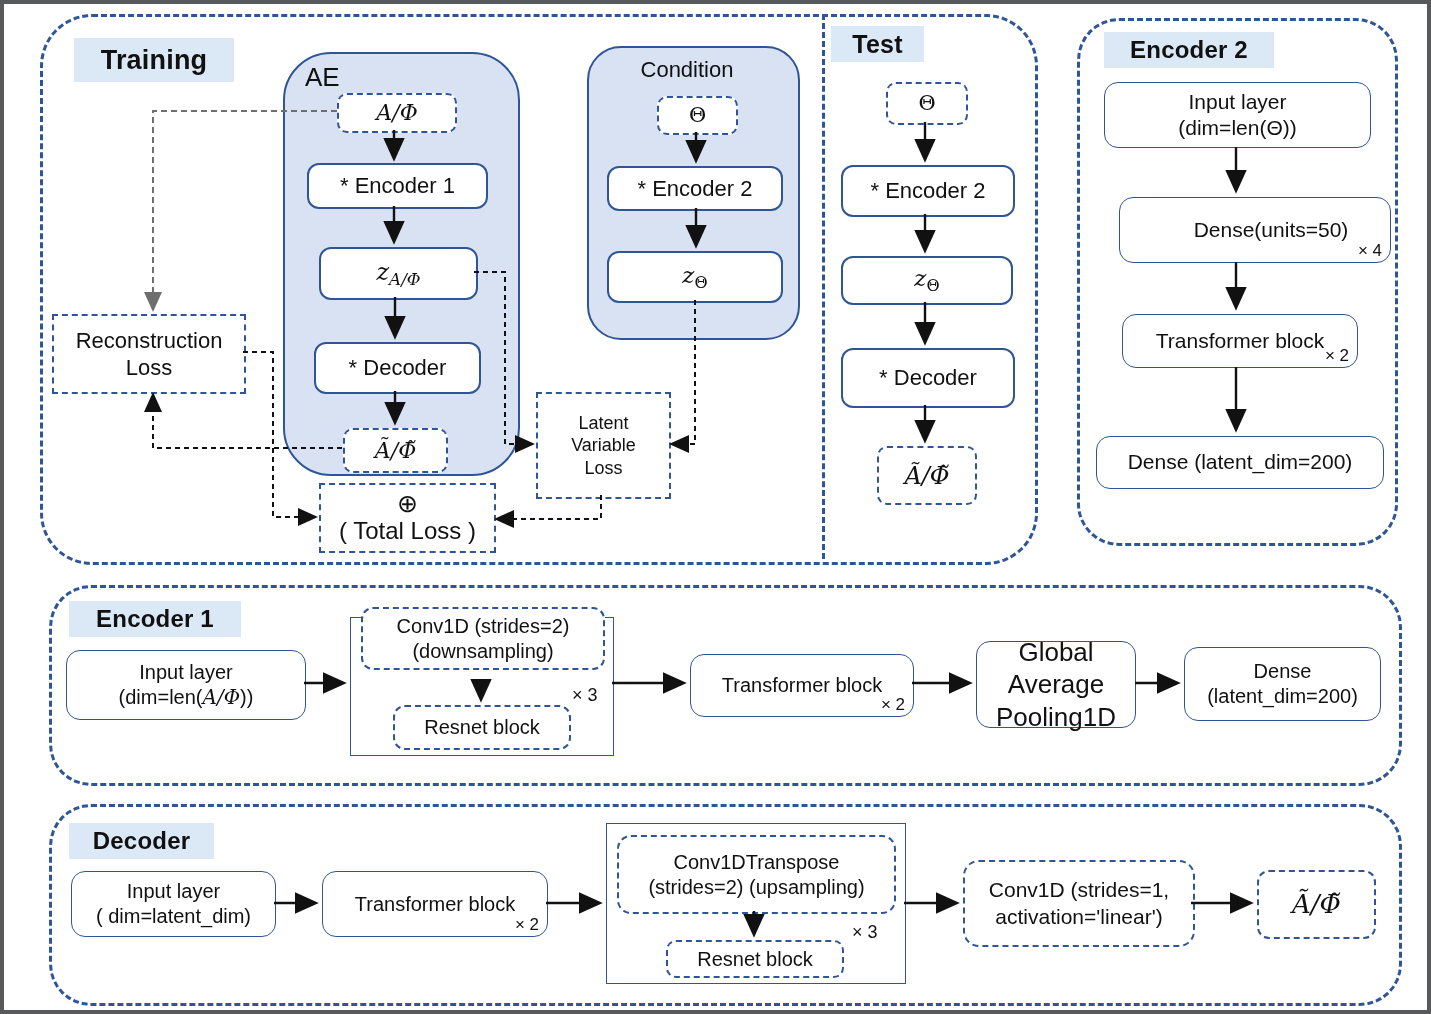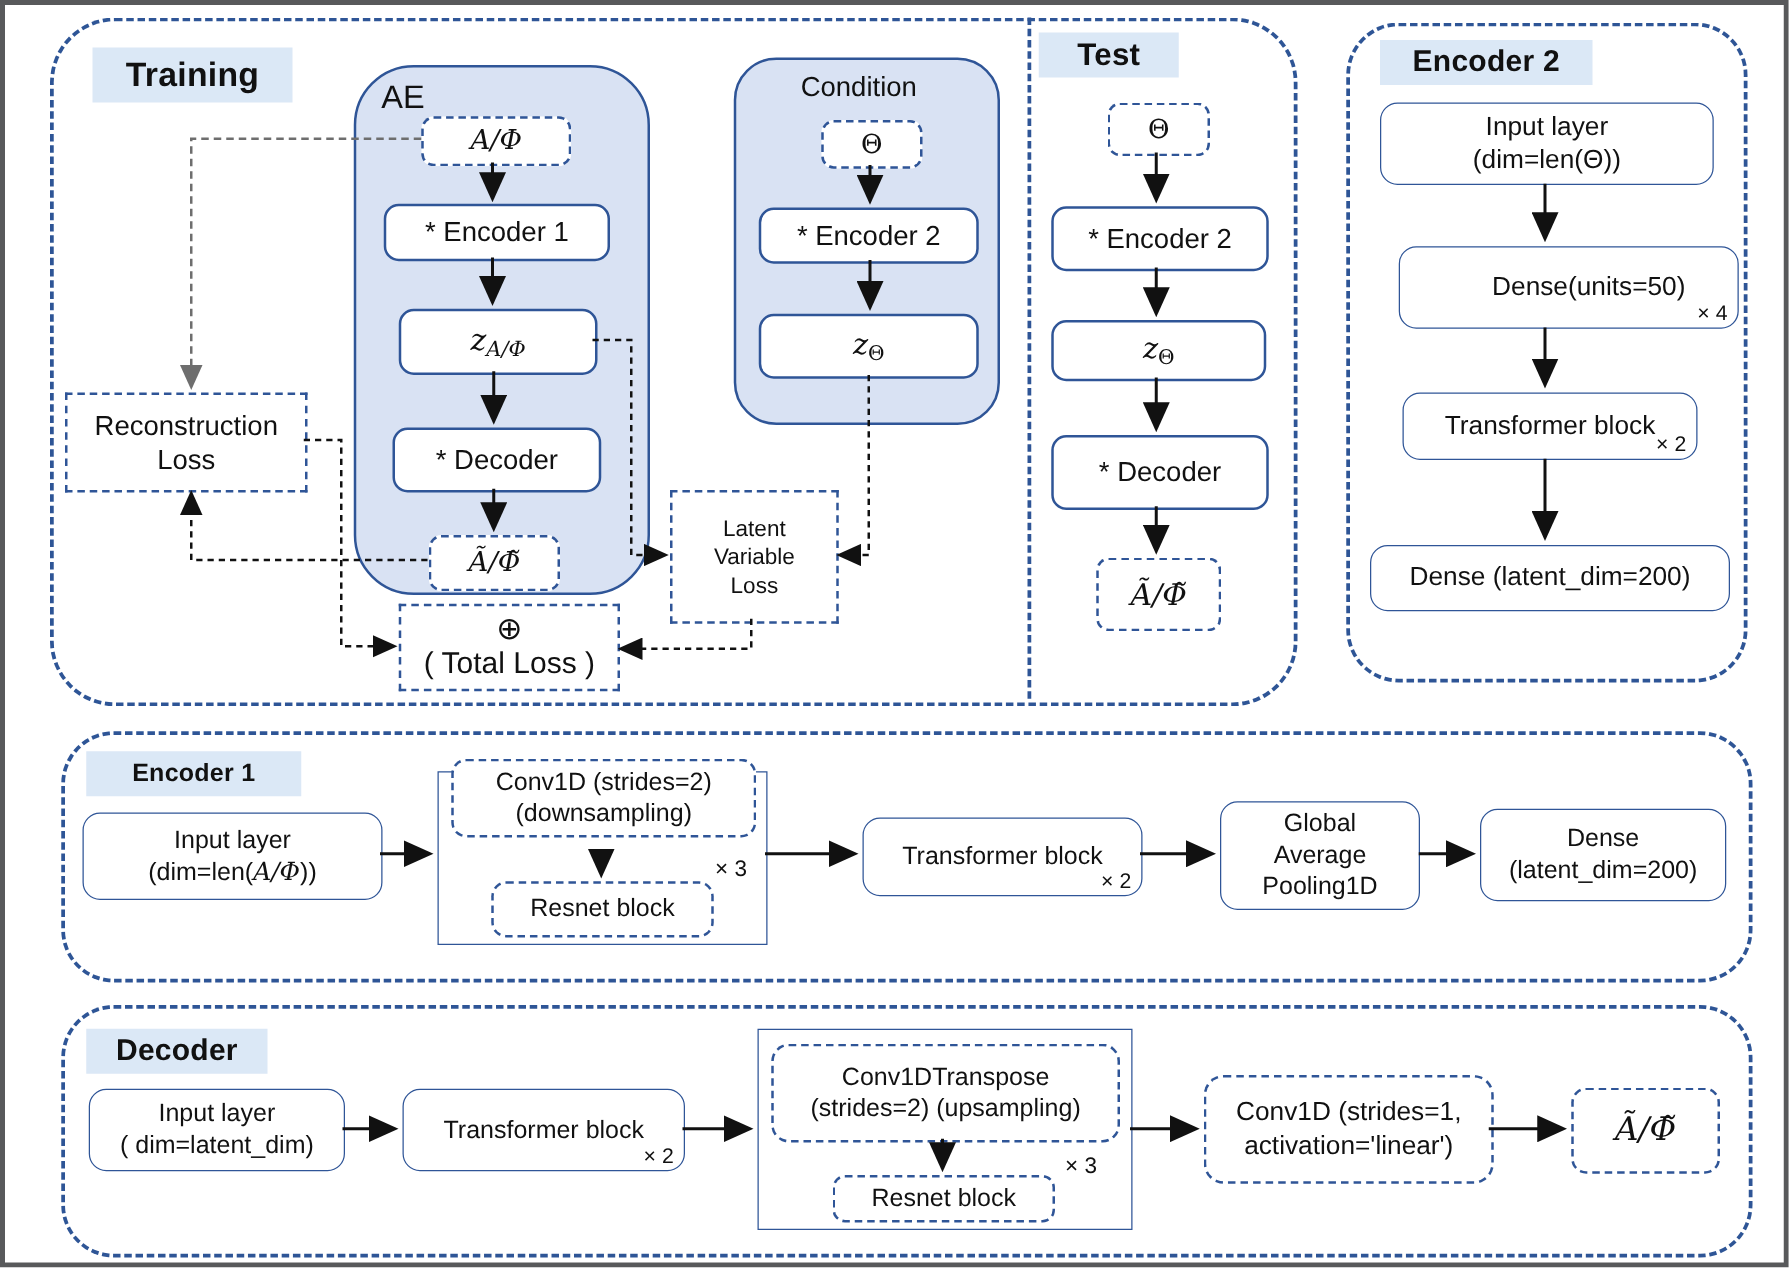--- a/index.html
+++ b/index.html
@@ -28,23 +28,23 @@
 
 <div class="canvas">
 
   <div class="panel" style="left:36px;top:10px;width:992px;height:545px;border-radius:52px;"></div>
   <div class="divider" style="left:818px;top:10px;height:545px;"></div>
   <div class="panel" style="left:1073px;top:14px;width:315px;height:522px;border-radius:42px;"></div>
   <div class="panel" style="left:45px;top:581px;width:1347px;height:195px;border-radius:42px;"></div>
   <div class="panel" style="left:45px;top:800px;width:1347px;height:196px;border-radius:42px;"></div>
 
   <div class="ptitle" style="left:70px;top:34px;width:160px;height:44px;font-size:27px;">Training</div>
-  <div class="ptitle" style="left:827px;top:22px;width:112px;height:36px;font-size:25px;text-align:center;">Test</div>
+  <div class="ptitle" style="left:827px;top:22px;width:93px;height:36px;font-size:25px;text-align:center;">Test</div>
   <div class="ptitle" style="left:1100px;top:28px;width:170px;height:36px;font-size:24px;">Encoder 2</div>
-  <div class="ptitle" style="left:65px;top:597px;width:172px;height:36px;font-size:20px;">Encoder 1</div>
+  <div class="ptitle" style="left:65px;top:597px;width:172px;height:36px;font-size:24px;">Encoder 1</div>
   <div class="ptitle" style="left:65px;top:819px;width:145px;height:36px;font-size:24px;">Decoder</div>
 
   <div class="group" style="left:279px;top:48px;width:233px;height:420px;border-radius:48px;"></div>
   <div class="glabel" style="left:301px;top:58px;font-size:26px;">AE</div>
 
   <div class="group" style="left:583px;top:42px;width:209px;height:290px;border-radius:34px;"></div>
   <div class="glabel" style="left:583px;top:53px;width:200px;text-align:center;font-size:22px;">Condition</div>
 
   <div class="box dash" style="left:333px;top:89px;width:116px;height:36px;border-radius:10px;">
     <span class="math" style="font-size:22px;">A/Φ</span>
@@ -136,21 +136,21 @@
     <div>(downsampling)</div>
   </div>
   <div class="box dash thin" style="left:389px;top:701px;width:174px;height:41px;font-size:20px;border-width:2px;border-radius:12px;">
     <span>Resnet block</span>
   </div>
   <div class="multfree" style="left:568px;top:681px;">× 3</div>
   <div class="box thin" style="left:686px;top:650px;width:222px;height:61px;font-size:20px;">
     <span>Transformer block</span>
     <span class="mult">× 2</span>
   </div>
-  <div class="box thin" style="left:972px;top:637px;width:158px;height:85px;font-size:20px;">
+  <div class="box thin" style="left:972px;top:637px;width:158px;height:85px;font-size:26px;">
     <div>Global</div>
     <div>Average</div>
     <div>Pooling1D</div>
   </div>
   <div class="box thin" style="left:1180px;top:643px;width:195px;height:72px;font-size:20px;">
     <div>Dense</div>
     <div>(latent_dim=200)</div>
   </div>
 
   <div class="box thin" style="left:67px;top:867px;width:203px;height:64px;font-size:20px;">

